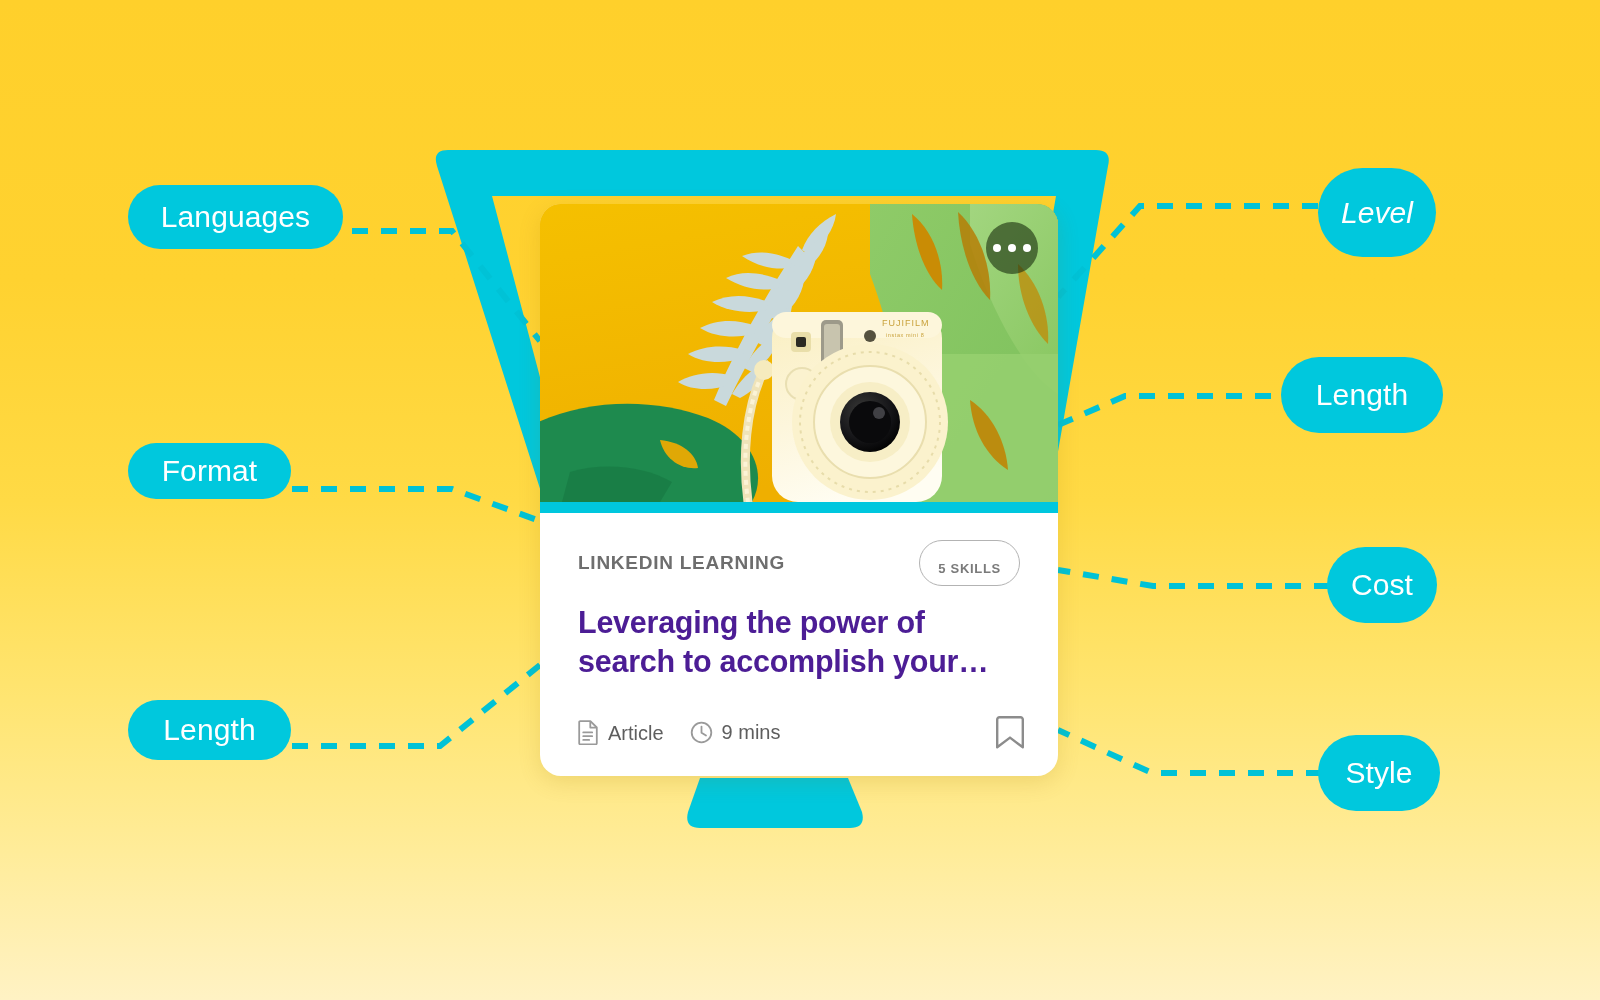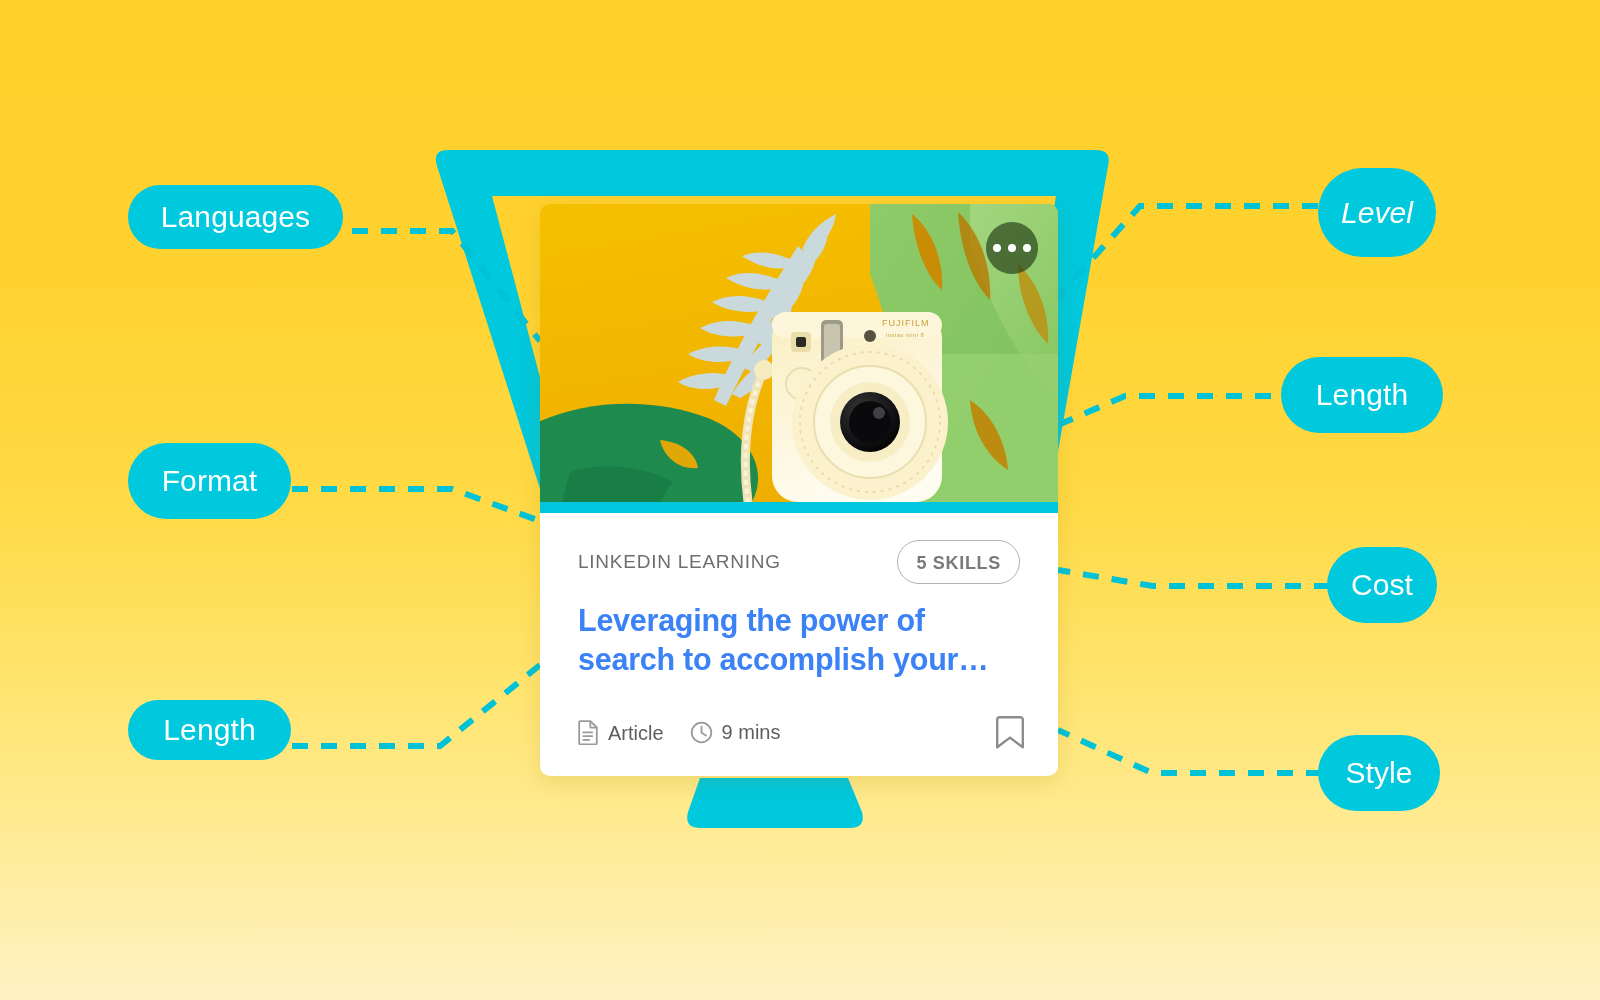--- a/index.html
+++ b/index.html
@@ -34,21 +34,21 @@
     width: 1600px; height: 1000px;
     pointer-events: none;
   }
 
   
   #card {
     position: absolute;
     left: 540px; top: 204px;
     width: 518px; height: 572px;
     background: #FFFFFF;
-    border-radius: 10px;
+    border-radius: 21px;
     box-shadow: 0 6px 22px rgba(150,110,0,0.16);
     overflow: hidden;
     z-index: 5;
   }
   #card-media {
     position: relative;
     width: 100%; height: 298px;
     overflow: hidden;
     background: #F2B705;
   }
@@ -72,34 +72,34 @@
     width: 100%; height: 11px; background: #00C7DE;
   }
 
   #card-body { padding: 27px 38px 0 38px; }
 
   .card-head-row {
     display: flex; align-items: center; justify-content: space-between;
     margin-bottom: 17px;
   }
   #provider-name {
-    font-size: 19px; font-weight: 400; letter-spacing: 0.75px;
+    font-size: 19px; font-weight: 700; letter-spacing: 0.75px;
     color: #6E6E6E; text-transform: uppercase;
   }
   #skills-badge {
     border: 1.6px solid #B3B3B3;
     border-radius: 999px;
-    padding: 12px 18px 9px;
-    font-size: 18px; font-weight: 700; letter-spacing: 0.7px;
+    padding: 20px 18px 9px;
+    font-size: 13px; font-weight: 700; letter-spacing: 0.7px;
     color: #7A7A7A; background: transparent;
     white-space: nowrap; cursor: pointer;
   }
   #card-title {
     font-size: 30.5px; font-weight: 700; line-height: 1.29;
-    color: #3b82f6; letter-spacing: -0.25px;
+    color: #4c1d95; letter-spacing: -0.25px;
   }
 
   #card-footer {
     position: absolute; left: 38px; right: 33px; bottom: 26px;
     display: flex; align-items: center;
   }
   .meta-item {
     display: flex; align-items: flex-end; gap: 9px;
     font-size: 20px; color: #5E5E5E;
   }
@@ -282,21 +282,21 @@
         <svg width="30" height="35" viewBox="0 0 30 35">
           <path d="M4.5 2.2 h21 a2.3 2.3 0 0 1 2.3 2.3 V32.3 L15 22.6 L2.2 32.3 V4.5 a2.3 2.3 0 0 1 2.3 -2.3 z" fill="none" stroke="#8C8C8C" stroke-width="2.4" stroke-linejoin="round"></path>
         </svg>
       </button>
     </div>
   </div>
 
   <div class="pill" style="left:128px; top:185px; width:215px; height:64px;">
     <span>Languages</span>
   </div>
-  <div class="pill" style="left:128px; top:443px; width:163px; height:76px;">
+  <div class="pill" style="left:128px; top:443px; width:163px; height:56px;">
     <span>Format</span>
   </div>
   <div class="pill" style="left:128px; top:700px; width:163px; height:60px;">
     <span>Length</span>
   </div>
 
   <div class="pill" style="left:1318px; top:168px; width:118px; height:89px;font-style:italic;">
     <span>Level</span>
   </div>
   <div class="pill" style="left:1281px; top:357px; width:162px; height:76px;">

